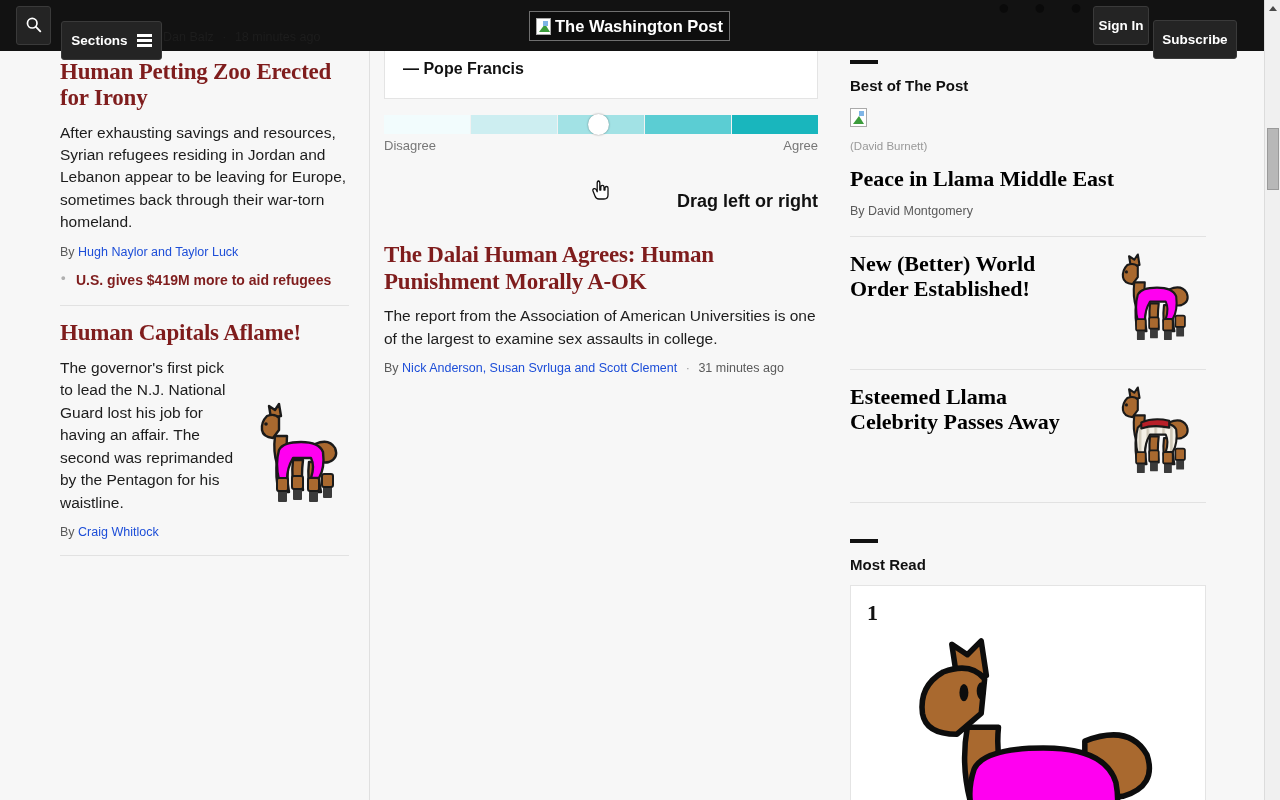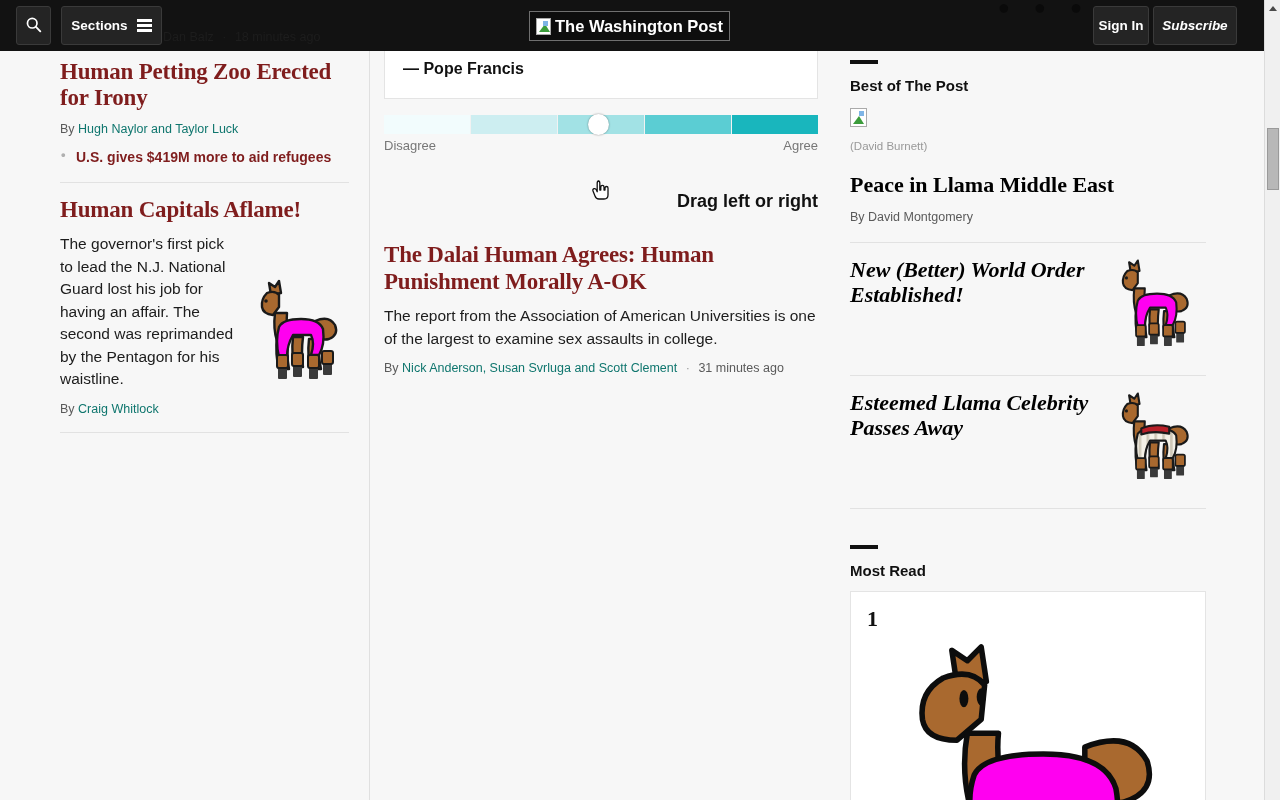--- a/index.html
+++ b/index.html
@@ -49,21 +49,21 @@
   
   .story { padding: 14px 0 16px; }
   .hl {
     font-family: "Liberation Serif", serif;
     font-weight: bold; color: #7f1d1d; letter-spacing: -0.2px;
   }
   .hl-l  { font-size: 23px; line-height: 1.12; margin-bottom: 11px; }
   .hl-m  { font-size: 22px; line-height: 1.16; margin-bottom: 10px; }
   .blurb { font-size: 15.5px; line-height: 1.45; color: #1c1c1c; }
   .byline { font-size: 12.5px; color: #5a5a5a; margin-top: 11px; }
-  .byline .nm { color: #0f766e; }
+  .byline .nm { color: #1d4ed8; }
   .byline .sep { margin: 0 5px; color: #9a9a9a; }
   .kicker-list { margin-top: 12px; }
   .kicker {
     font-size: 14px; font-weight: bold; color: #7f1d1d;
     position: relative; padding-left: 16px; line-height: 1.3;
   }
   .kicker::before {
     content: "•"; position: absolute; left: 1px; top: -1px;
     color: #b0b0b0; font-size: 13px;
   }
@@ -125,21 +125,21 @@
   }
   .photo-credit { font-size: 11.5px; color: #999; margin-top: 13px; }
 
   .side-story { padding: 14px 0 18px; }
   .side-hl {
     font-family: "Liberation Serif", serif; font-weight: bold;
     font-size: 22px; line-height: 1.16; color: #000;
   }
   .side-byline { font-size: 12.5px; color: #5a5a5a; margin-top: 12px; }
   .side-flow { display: flex; gap: 10px; align-items: flex-start; }
-  .side-flow .txt { flex: 1; font-style: italic; }
+  .side-flow .txt { flex: 1; }
 
   
   .mostread-card {
     background: #fff; border: 1px solid #e4e4e4; margin-top: 12px;
     padding: 14px 16px 0; height: 260px; overflow: hidden;
   }
   .mr-rank {
     font-size: 22px; font-weight: bold; color: #111;
     font-family: "Liberation Serif", serif;
   }
@@ -148,23 +148,23 @@
   .topbar {
     position: absolute; top: 0; left: 0; width: 1264px; height: 51px;
     background: #121212; z-index: 50;
   }
   .tb-btn {
     position: absolute; background: #242424; border: 1px solid #3a3a3a;
     border-radius: 3px; color: #fff; display: flex; align-items: center;
     justify-content: center; font-size: 13.5px; font-weight: bold;
   }
   .tb-search { left: 16px; top: 6px; width: 35px; height: 39px; }
-  .tb-sections { left: 61px; top: 6px; width: 101px; height: 39px; gap: 9px; }
+  .tb-sections { left: 61px; top: 21px; width: 101px; height: 39px; gap: 9px; }
   .tb-signin { right: 115px; top: 6px; width: 56px; height: 39px; }
-  .tb-subscribe { right: 27px; top: 6px; width: 84px; height: 39px; font-style: italic; }
+  .tb-subscribe { right: 27px; top: 20px; width: 84px; height: 39px; }
   .hamburger { display: inline-flex; flex-direction: column; gap: 2.5px; }
   .hamburger i { display: block; width: 15px; height: 2.5px; background: #fff; }
   .logo-box {
     position: absolute; left: 529px; top: 11px; height: 30px;
     border: 1px solid #6f6f6f; background: #0d0d0d; color: #fff;
     display: flex; align-items: center; gap: 4px; padding: 0 6px;
     font-size: 16.5px; font-weight: bold;
   }
   .ghost-byline {
     position: absolute; left: 163px; top: 30px;
@@ -183,20 +183,21 @@
     <div class="content-wrap">
 
       <div class="cols">
 
         <div class="col-left">
 
           <div class="rule"></div>
 
           <div class="story">
             <div class="hl hl-l">Human Petting Zoo Erected for Irony</div>
+            <div class="blurb">After exhausting savings and resources, Syrian refugees residing in Jordan and Lebanon appear to be leaving for Europe, sometimes back through their war-torn homeland.</div>
             <div class="byline">
               <span>By</span>
               <span class="nm">Hugh Naylor and Taylor Luck</span>
             </div>
             <div class="kicker-list">
               <div class="kicker">U.S. gives $419M more to aid refugees</div>
             </div>
           </div>
 
           <div class="rule"></div>
@@ -290,21 +291,21 @@
         <div class="col-right">
 
           <div class="sec-head">
             <div class="sec-bar"></div>
             <div class="sec-title">Best of The Post</div>
           </div>
 
           <div class="side-story">
             <span class="brokenimg"></span>
             <div class="photo-credit">(David Burnett)</div>
-            <div class="side-hl" style="margin-top:20px">Peace in Llama Middle East</div>
+            <div class="side-hl" style="margin-top:14px">Peace in Llama Middle East</div>
             <div class="side-byline">
               <span>By</span>
               <span>David Montgomery</span>
             </div>
           </div>
 
           <div class="rule"></div>
 
           <div class="side-story">
             <div class="side-flow">

